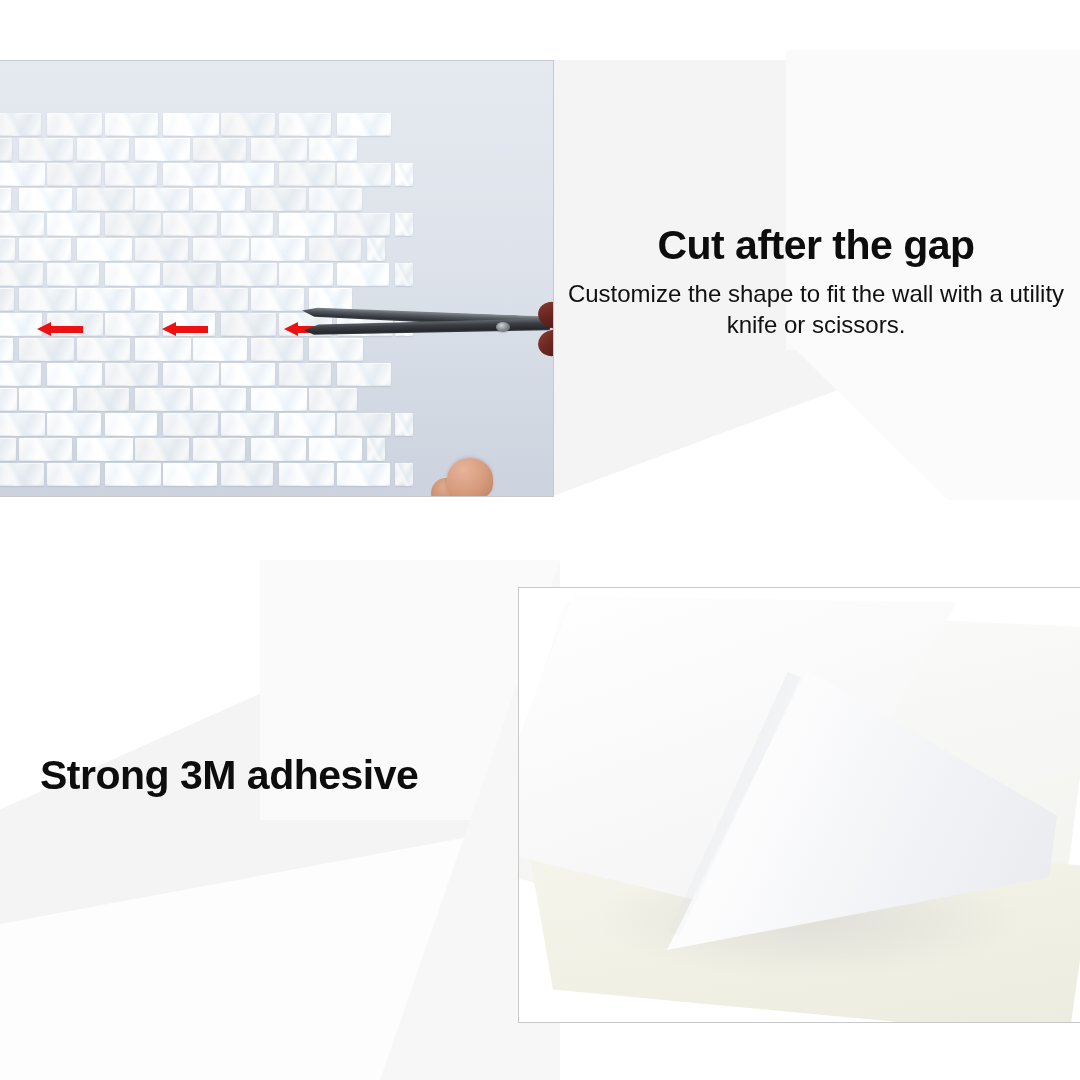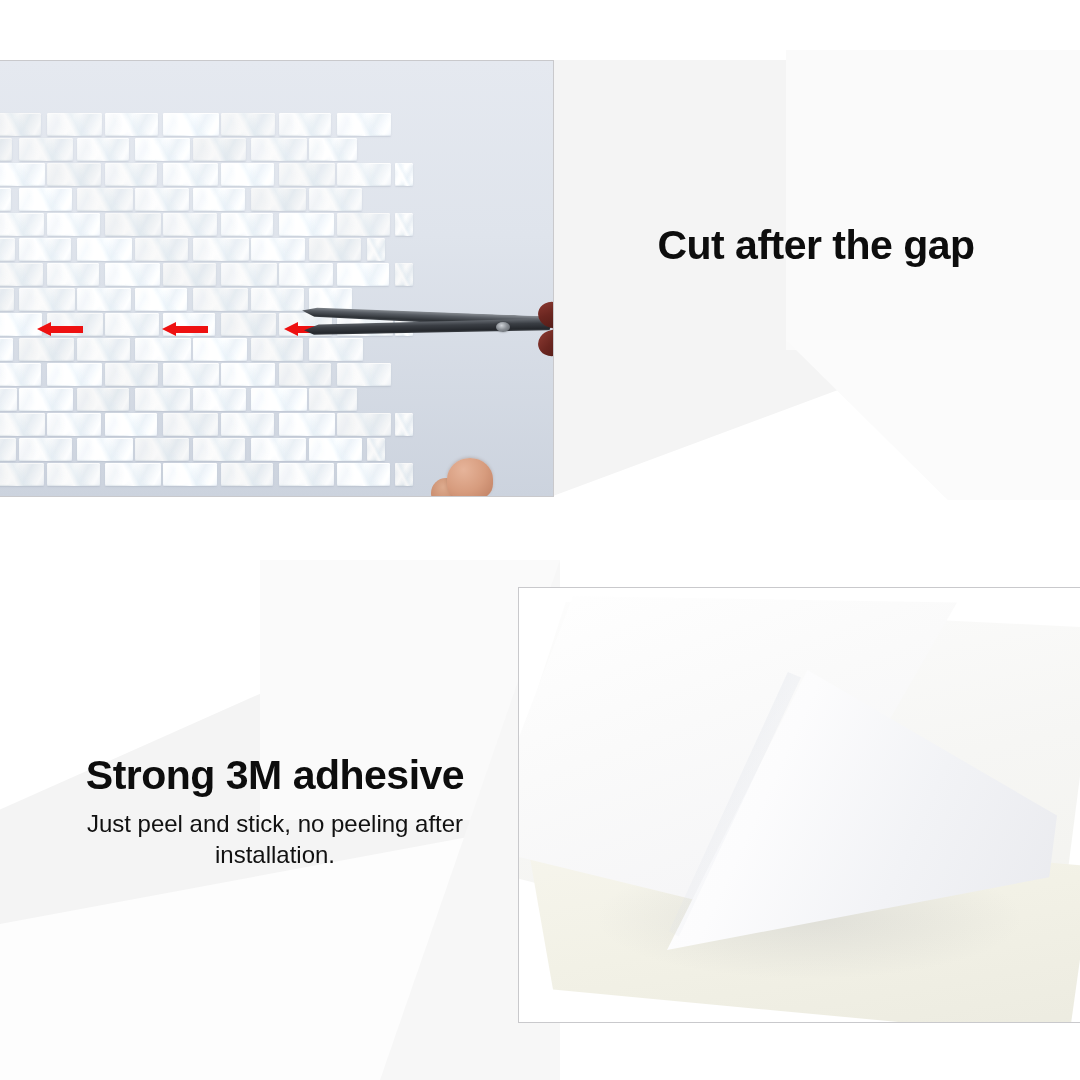--- a/index.html
+++ b/index.html
@@ -283,21 +283,21 @@
     left: 560px; top: 222px;
     width: 512px;
     text-align: center;
   }
   #text-cut .headline { font-size: 41px; margin: 0 0 10px 0; }
   #text-cut .subline  { font-size: 24px; margin: 0; }
 
   #text-adhesive {
     left: 40px; top: 752px;
     width: 470px;
-    text-align: center;
+    text-align: left;
   }
   #text-adhesive .headline { font-size: 41px; margin: 0 0 10px 0; }
   #text-adhesive .subline  { font-size: 24px; margin: 0; }
 </style>
 </head>
 <body>
 
 <div id="stage">
 
   <div class="bg-layer">
@@ -478,25 +478,25 @@
       <div class="handle handle-a"></div>
       <div class="handle handle-b"></div>
     </div>
 
     <div class="finger2"></div>
     <div class="finger"></div>
   </div>
 
   <div id="text-cut" class="txt-block">
     <p class="headline">Cut after the gap</p>
+    <p class="subline">Customize the shape to fit the wall with a utility knife or scissors.</p>
   </div>
 
   <div id="text-adhesive" class="txt-block">
     <p class="headline">Strong 3M adhesive</p>
-    <p class="subline">Just peel and stick, no peeling after installation.</p>
   </div>
 
   <div id="photo-adhesive" class="photo-frame">
     <div class="sheet-base"></div>
     <div class="sheet-bottom"></div>
     <div class="sheet-shadow"></div>
     <div class="sheet-top"></div>
     <div class="sheet-peel"></div>
     <div class="sheet-peel-edge"></div>
   </div>

